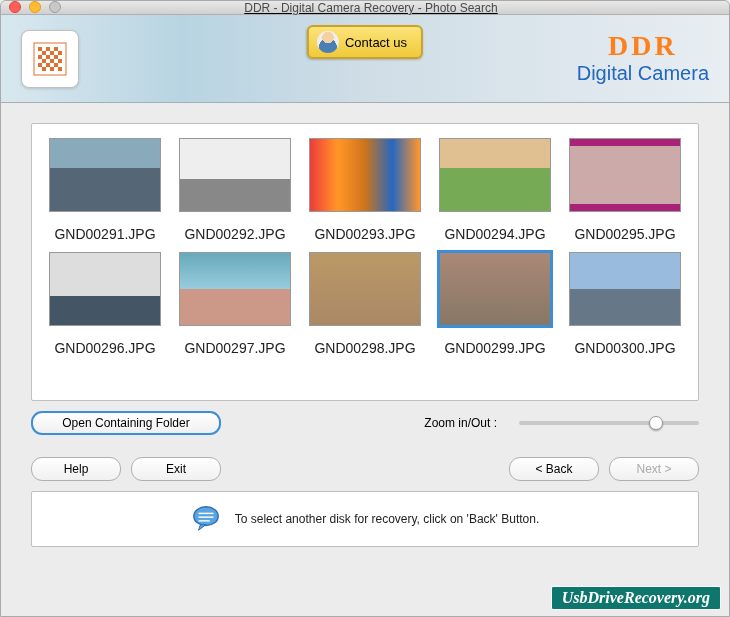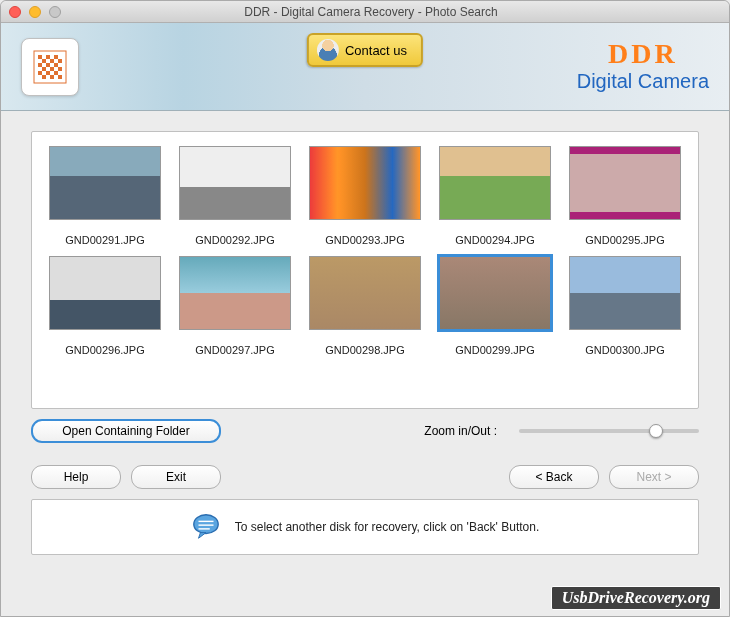--- a/index.html
+++ b/index.html
@@ -12,27 +12,28 @@
 }
 .window {
   width: 730px;
   height: 617px;
   background: #ececec;
   border: 1px solid #aaa;
   border-radius: 6px 6px 0 0;
   position: relative;
 }
 .titlebar {
-  height: 22px;
+  height: 14px;
   background: linear-gradient(#e8e8e8, #d0d0d0);
   border-bottom: 1px solid #b0b0b0;
   display: flex;
-  align-items: center;
+  align-items: flex-start;
   padding: 0 8px;
   border-radius: 6px 6px 0 0;
+  text-decoration: underline;
 }
 .traffic-lights { display: flex; gap: 8px; }
 .traffic-lights span {
   width: 12px; height: 12px; border-radius: 50%;
   display: inline-block;
 }
 .tl-close { background: #ff5f57; border: 0.5px solid #e0443e; }
 .tl-min { background: #febc2e; border: 0.5px solid #e0a028; }
 .tl-max { background: #c8c8c8; border: 0.5px solid #a0a0a0; }
 .title-text {
@@ -118,21 +119,21 @@
   background: #888;
   margin: 0 auto;
   position: relative;
   overflow: hidden;
 }
 .thumb-item.selected .thumb-img {
   outline: 3px solid #3b8ed8;
   outline-offset: -1px;
 }
 .thumb-label {
-  font-size: 11px;
+  font-size: 14px;
   margin-top: 14px;
   color: #222;
 }
 
 .p1 { background: linear-gradient(#8ab 40%, #567 40%); }
 .p2 { background: linear-gradient(#eee 55%, #888 55%); }
 .p3 { background: linear-gradient(90deg,#c44,#e94,#b73,#36a,#e94); filter: saturate(1.3); }
 .p4 { background: linear-gradient(#e0c090 40%, #7a5 40%); }
 .p5 { background: linear-gradient(#a27 10%, #caa 10%, #caa 90%, #a27 90%); }
 .p6 { background: linear-gradient(#ddd 60%, #456 60%); }
@@ -203,21 +204,21 @@
 }
 .info-icon {
   width: 30px; height: 30px;
   flex-shrink: 0;
 }
 .info-text { font-size: 12px; color: #222; }
 .watermark {
   position: absolute;
   bottom: 6px;
   right: 8px;
-  background: #404040;
+  background: #0f766e;
   color: #fff;
   font-style: italic;
   font-weight: bold;
   font-size: 16px;
   padding: 2px 10px;
   font-family: Georgia, serif;
   border: 1px solid #fff;
   border-radius: 2px;
 }
 </style>

